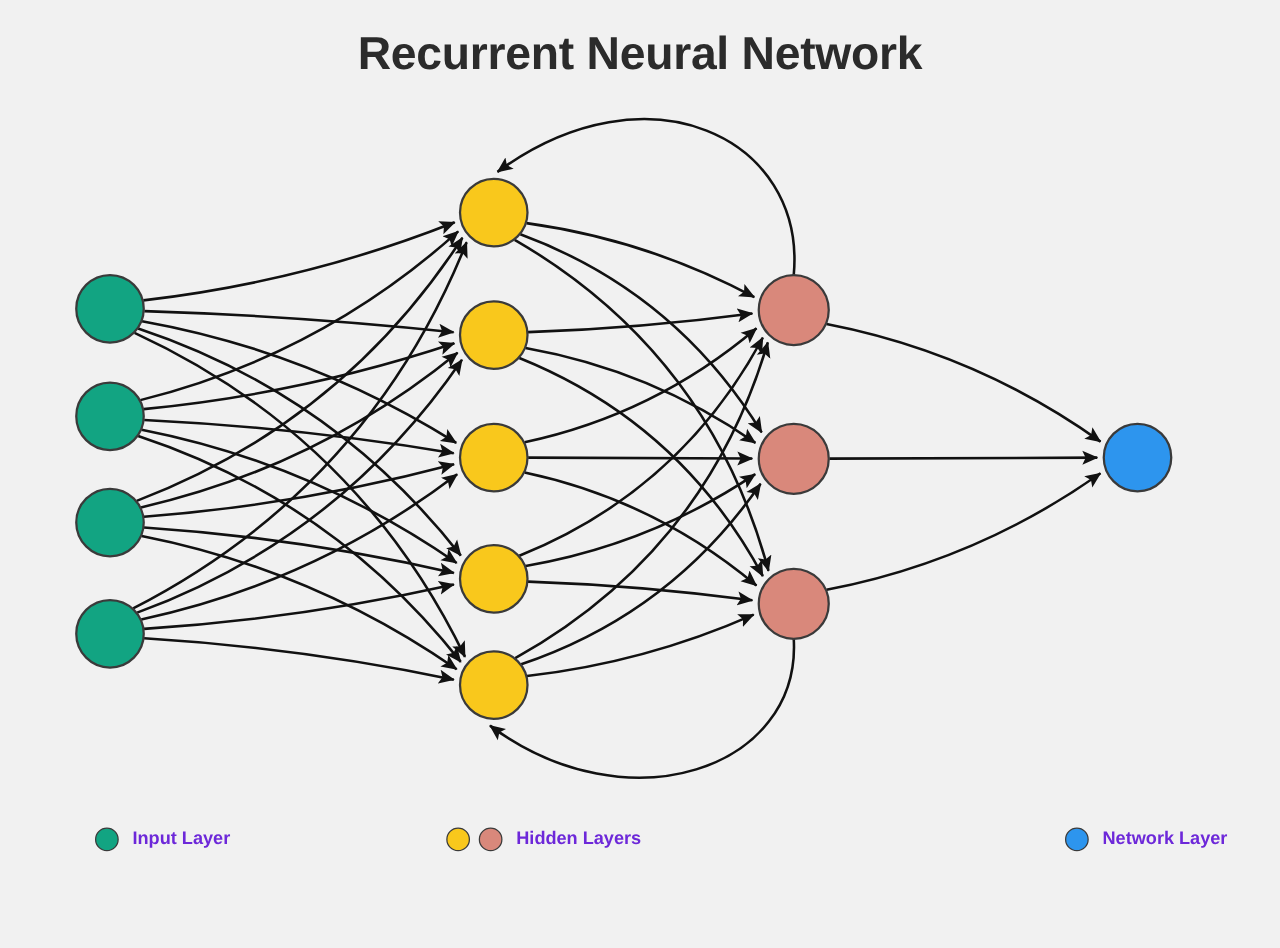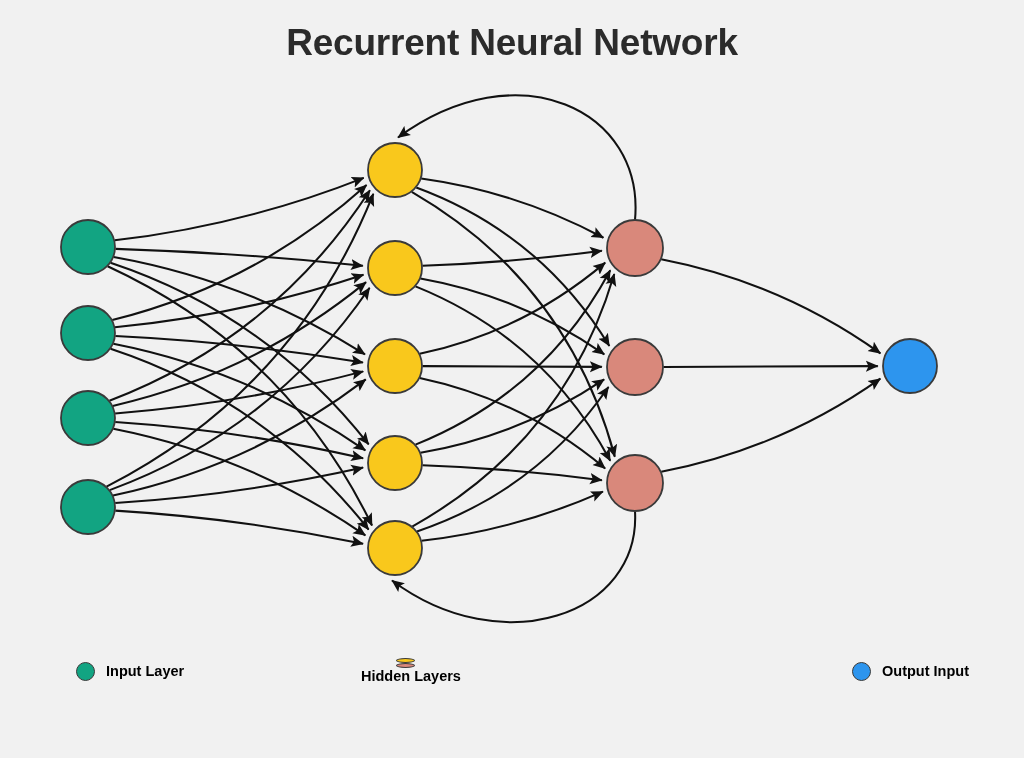--- a/index.html
+++ b/index.html
@@ -55,26 +55,26 @@
     width: 19px;
     height: 19px;
     border-radius: 50%;
     border: 1.6px solid #3a3a3a;
     box-sizing: border-box;
     margin-right: 7px;
   }
   .legend-label {
     font-size: 14.5px;
     font-weight: bold;
-    color: #000000;
+    color: #6d28d9;
     white-space: nowrap;
     margin-left: 4px;
   }
   #legend-input { left: 76px; top: 658px; }
-  #legend-hidden { left: 357px; top: 658px; flex-direction: column; }
+  #legend-hidden { left: 357px; top: 658px; }
   #legend-output { left: 852px; top: 658px; }
 </style>
 </head>
 <body>
 
 <div id="canvas">
 
   <div id="title">Recurrent Neural Network</div>
 
   <svg id="net" width="1024" height="758">
@@ -153,17 +153,17 @@
   </div>
 
   <div class="legend-item" id="legend-hidden">
     <span class="legend-dot" style="background: rgb(249, 200, 28);"></span>
     <span class="legend-dot" style="background: rgb(217, 136, 123);"></span>
     <span class="legend-label">Hidden Layers</span>
   </div>
 
   <div class="legend-item" id="legend-output">
     <span class="legend-dot" style="background: rgb(45, 149, 238);"></span>
-    <span class="legend-label">Output Input</span>
+    <span class="legend-label">Network Layer</span>
   </div>
 
 
 </div>
 
 </body></html>

